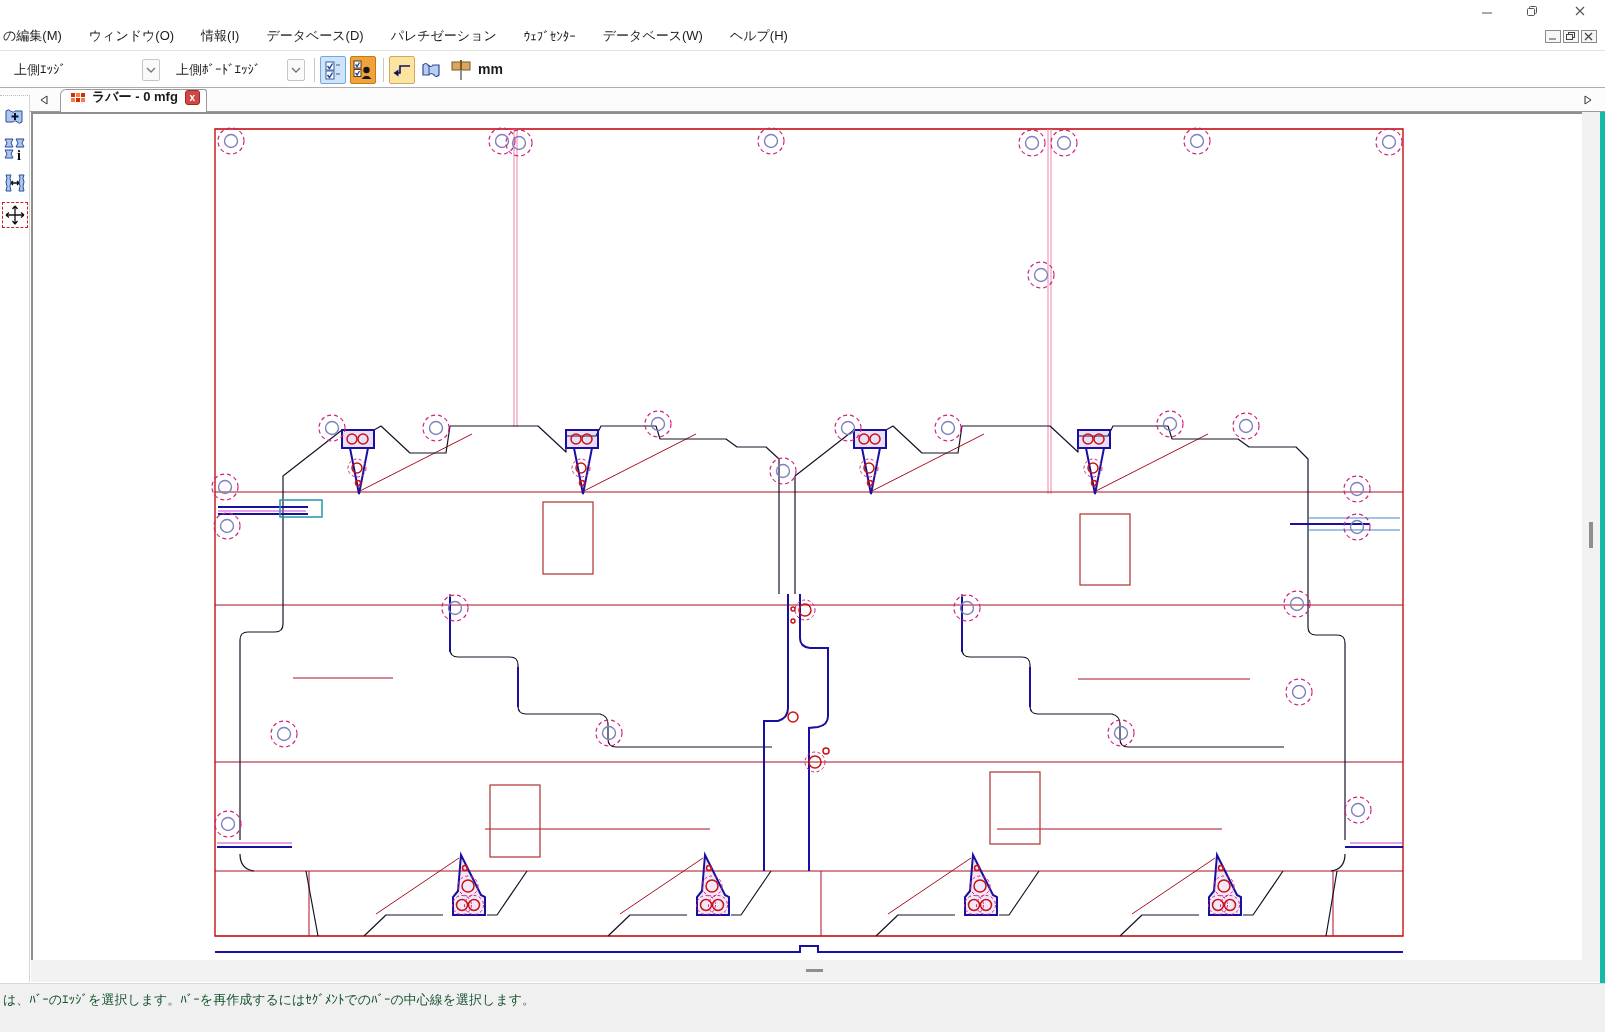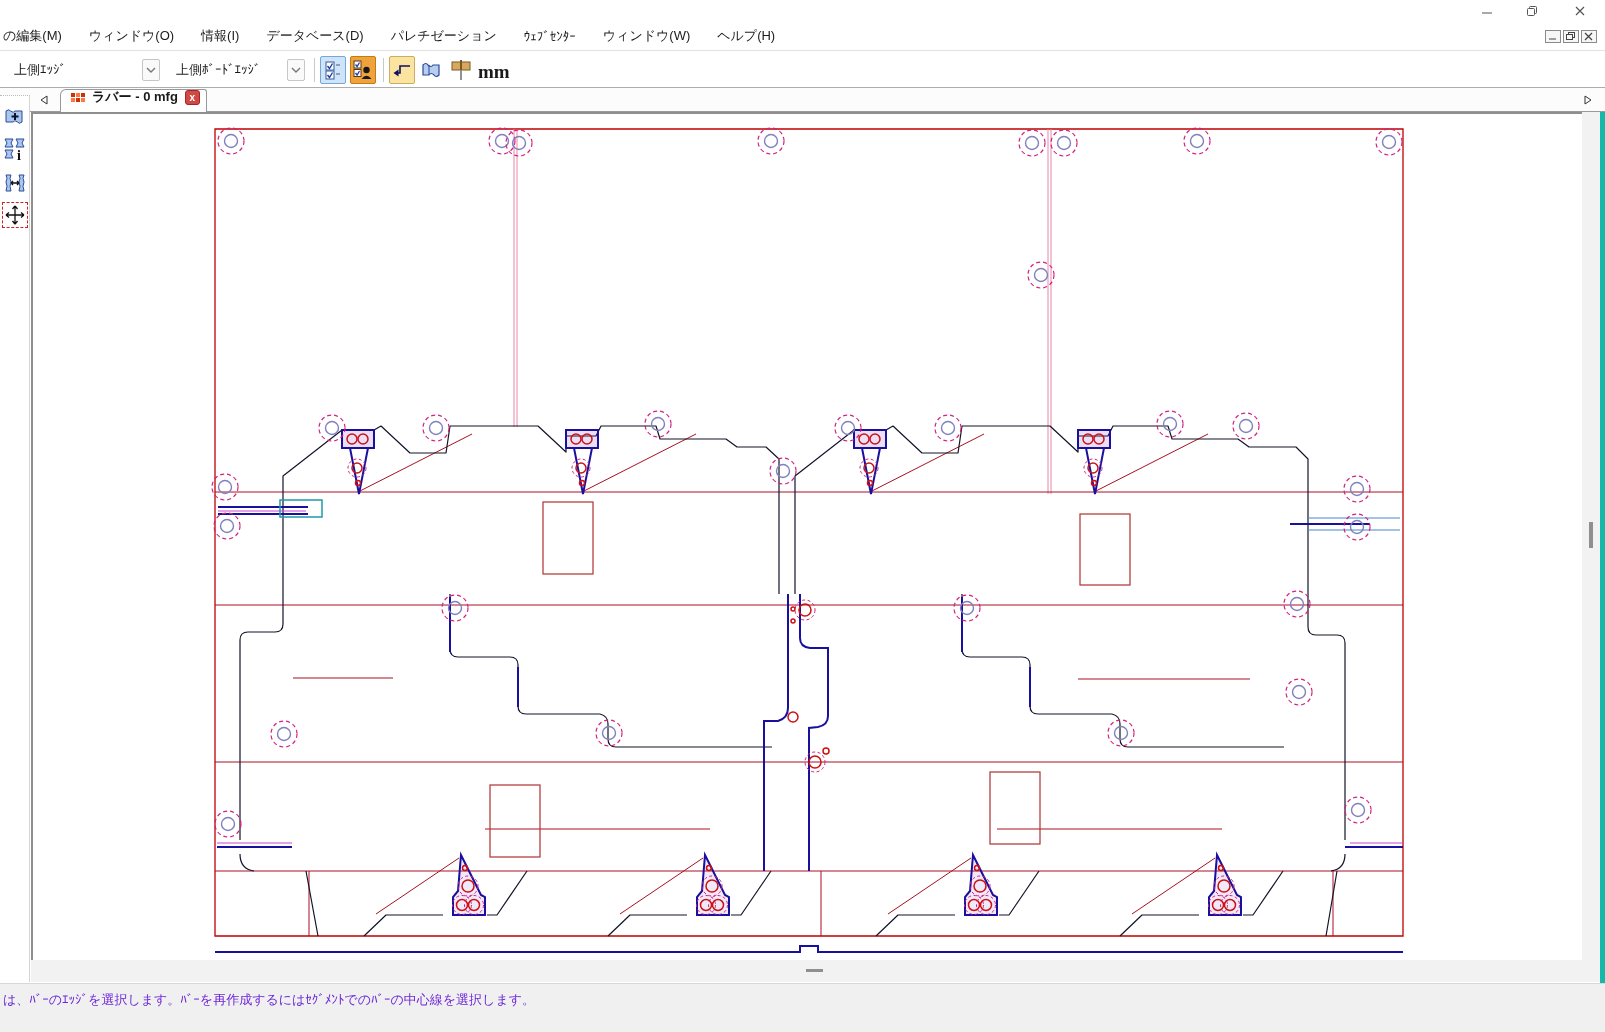--- a/index.html
+++ b/index.html
@@ -24,21 +24,21 @@
   .combo { position:absolute; top:6px; height:26px; display:flex; align-items:center; }
   .combo .combo-value { flex:1; padding-left:14px; white-space:nowrap; }
   .combo .combo-arrow { width:18px; height:22px; border:1px solid #c6c6c6; background:#fafafa; border-radius:2px; display:flex; align-items:center; justify-content:center; cursor:pointer; }
   #combo-edge { left:0; width:160px; }
   #combo-board-edge { left:162px; width:143px; }
   .tb-sep { position:absolute; top:7px; width:1px; height:24px; background:#c9c9c9; }
   .tb-btn { position:absolute; top:5px; width:26px; height:28px; border:1px solid transparent; border-radius:2px; display:flex; align-items:center; justify-content:center; cursor:pointer; }
   .tb-btn.sel-blue   { background:#cfe4f8; border-color:#74a8dc; }
   .tb-btn.sel-orange { background:#f0a23c; border-color:#c07b12; }
   .tb-btn.sel-amber  { background:#fbe3a0; border-color:#cdab60; }
-  #unit-label { position:absolute; left:478px; top:10px; font-family:Liberation Serif, serif; font-weight:bold; font-size:19px; color:#1a1a1a; }
+  #unit-label { position:absolute; left:478px; top:10px; font-family:Liberation Sans, sans-serif; font-weight:bold; font-size:14px; color:#1a1a1a; }
 
   
   #tabbar { position:absolute; left:0; top:88px; width:1605px; height:24px; background:#fcfcfc; border-bottom:1px solid #9a9a9a; }
   .tab-scroll { position:absolute; top:4px; width:16px; height:16px; display:flex; align-items:center; justify-content:center; cursor:pointer; color:#333; font-size:11px; }
   #tab-scroll-left { left:36px; } #tab-scroll-right { left:1580px; }
   #doc-tab { position:absolute; left:60px; top:1px; height:23px; min-width:145px; background:#fff; border:1px solid #999; border-bottom:none; border-radius:6px 3px 0 0; display:flex; align-items:center; padding:0 6px 8px 10px; gap:7px; cursor:pointer; }
   #doc-tab .tab-label { font-weight:bold; white-space:nowrap; }
   .tab-grid { display:grid; grid-template-columns:repeat(3,4px); grid-auto-rows:4px; gap:1px; }
   .tab-grid i { display:block; }
   .tab-close { width:15px; height:15px; background:#cf4a46; border:1px solid #a32724; border-radius:3px; color:#fff; font-size:10px; font-weight:bold; line-height:13px; text-align:center; cursor:pointer; }
@@ -50,21 +50,21 @@
 
   
   #canvas-frame { position:absolute; left:31px; top:112px; width:1551px; height:848px; background:#fff; border-left:2px solid #8f8f8f; border-top:2px solid #8f8f8f; }
   #vscroll { position:absolute; left:1582px; top:112px; width:18px; height:848px; background:#f2f2f2; cursor:pointer; }
   #vscroll .thumb { position:absolute; left:7px; top:410px; width:4px; height:26px; background:#8f8f8f; }
   #hscroll { position:absolute; left:31px; top:960px; width:1569px; height:22px; background:#f2f2f2; cursor:pointer; }
   #hscroll .thumb { position:absolute; left:775px; top:9px; width:17px; height:3px; background:#8f8f8f; }
 
   
   #statusbar { position:absolute; left:0; top:983px; width:1605px; height:49px; background:#f0f0f0; border-top:1px solid #d8d8d8; }
-  #statusbar .msg { position:absolute; left:3px; top:7px; color:#6d28d9; white-space:nowrap; }
+  #statusbar .msg { position:absolute; left:3px; top:7px; color:#14532d; white-space:nowrap; }
 </style>
 </head>
 <body>
 
 <div id="app">
 
   <div id="titlebar">
     <div class="win-ctl" id="btn-min">
       <svg width="12" height="12">
           <line x1="1" y1="8" x2="11" y2="8" stroke="#555" stroke-width="1"></line>
@@ -83,21 +83,21 @@
     </div>
   </div>
 
   <div id="menubar">
     <span class="menu-item">の編集(M)</span>
     <span class="menu-item">ウィンドウ(O)</span>
     <span class="menu-item">情報(I)</span>
     <span class="menu-item">データベース(D)</span>
     <span class="menu-item">パレチゼーション</span>
     <span class="menu-item">ｳｪﾌﾞｾﾝﾀｰ</span>
-    <span class="menu-item">ウィンドウ(W)</span>
+    <span class="menu-item">データベース(W)</span>
     <span class="menu-item">ヘルプ(H)</span>
     <div class="mdi-ctls">
       <div class="mdi-btn">
           <svg width="10" height="9">
             <line x1="1" y1="7" x2="8" y2="7" stroke="#444"></line>
           </svg>
         </div>
       <div class="mdi-btn">
           <svg width="10" height="9">
             <rect x="2.5" y="0.5" width="6" height="5" fill="none" stroke="#444"></rect>

